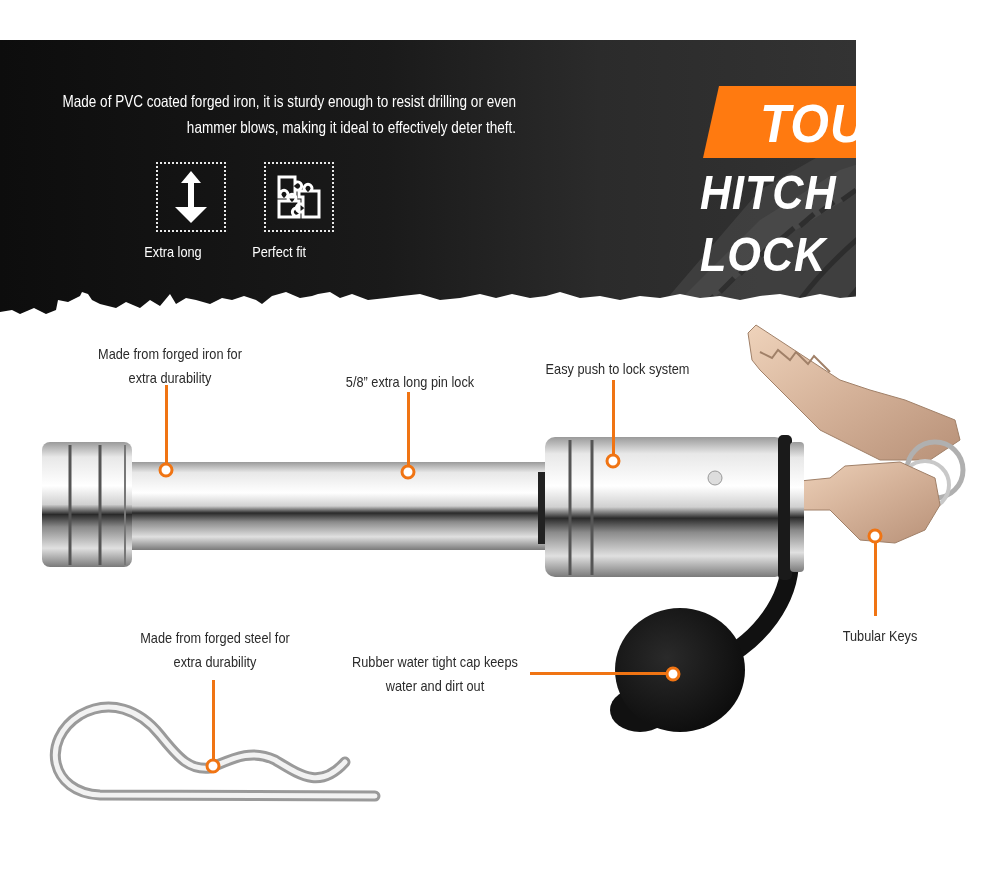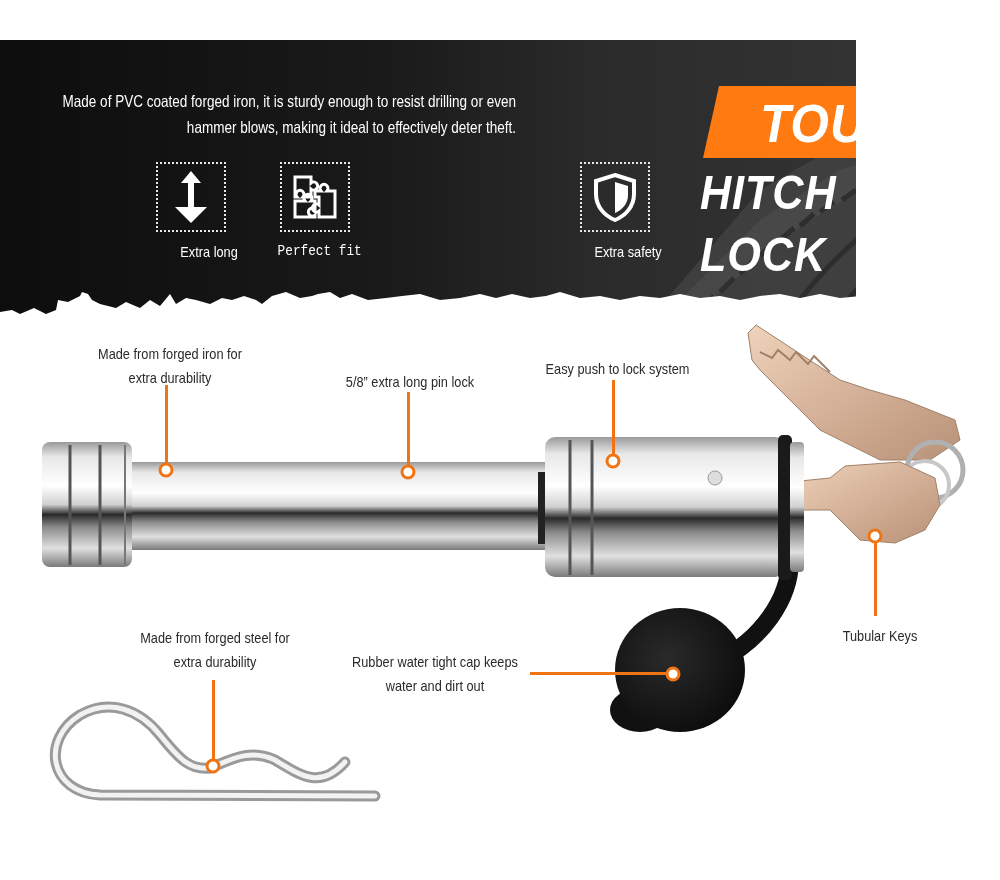--- a/index.html
+++ b/index.html
@@ -17,21 +17,21 @@
   }
   .torn-edge { position: absolute; left: 0; top: 250px; width: 1000px; height: 45px; }
 
   .intro {
     position: absolute; left: 70px; top: 48px; width: 590px;
     color: #fff; font-size: 16.5px; line-height: 26px; text-align: right;
     font-family: "Liberation Sans Narrow", "Liberation Sans", sans-serif;
     transform: scaleX(0.82); transform-origin: right top; right: 340px; left: auto;
   }
 
-  .feature { position: absolute; top: 122px; width: 110px; text-align: right; }
+  .feature { position: absolute; top: 122px; width: 110px; text-align: left; }
   .feature .box {
     width: 70px; height: 70px; margin: 0 auto;
     border: 2px dotted #e8e8e8; display: flex; align-items: center; justify-content: center;
   }
   .feature .label {
     color: #fff; font-size: 15px; line-height: 20px; margin-top: 10px;
     transform: scaleX(0.85); transform-origin: center top;
   }
 
   .title-bar {
@@ -72,42 +72,33 @@
 
   <div class="feature" style="left:136px;">
     <div class="box">
       <svg width="40" height="56" viewBox="0 0 40 56">
         <polygon points="20,2 30,14 23,14 23,38 36,38 20,54 4,38 17,38 17,14 10,14" fill="#fff"></polygon>
       </svg>
     </div>
     <div class="label">Extra long</div>
   </div>
 
-  <div class="feature" style="left:260px;font-family:Liberation Mono, monospace;">
+  <div class="feature" style="left:244px;">
     <div class="box">
       <svg width="48" height="48" viewBox="0 0 48 48">
         <path d="M4 4 H20 V10 a4 4 0 1 1 0 6 V24 H12 a4 4 0 1 0 -6 0 H4 Z" fill="none" stroke="#fff" stroke-width="3"></path>
         <path d="M4 28 H14 a4 4 0 1 1 6 0 H24 V36 a4 4 0 1 0 0 6 V44 H4 Z" fill="none" stroke="#fff" stroke-width="3"></path>
         <path d="M24 18 H30 a4 4 0 1 1 6 0 H44 V44 H28 V38 a4 4 0 1 1 0 -6 V24 H24 Z" fill="none" stroke="#fff" stroke-width="3"></path>
       </svg>
     </div>
     <div class="label">Perfect fit</div>
   </div>
 
 
 
-  <div class="feature" style="left:560px;">
-    <div class="box">
-      <svg width="46" height="50" viewBox="0 0 46 50">
-        <path d="M23 3 L42 9 V22 C42 35 33 44 23 48 C13 44 4 35 4 22 V9 Z" fill="none" stroke="#fff" stroke-width="4"></path>
-        <path d="M23 10 L36 14 V23 C36 32 30 38 23 41 Z" fill="#fff"></path>
-      </svg>
-    </div>
-    <div class="label">Extra safety</div>
-  </div>
 
   <div class="title-bar"></div>
   <div class="title-top">TOUGH</div>
   <div class="title-bottom">HITCH LOCK</div>
 
   <svg class="torn-edge" viewBox="0 0 1000 45" preserveAspectRatio="none">
     <path fill="#ffffff" d="M0 22 L12 20 L20 24 L34 18 L46 24 L56 20 L58 10 L68 12 L80 6 L82 2 L88 4 L92 10 L100 14 L116 18 L126 12 L140 18 L150 10 L160 16 L170 4 L176 14 L186 8 L196 10 L210 14 L222 8 L232 10 L244 6 L256 10 L262 14 L272 6 L286 2 L300 8 L312 6 L318 4 L330 2 L340 8 L352 4 L368 10 L386 8 L402 6 L420 4 L440 10 L460 8 L480 4 L496 8 L512 4 L530 8 L546 6 L560 2 L580 8 L600 6 L620 10 L640 6 L660 8 L680 4 L700 8 L720 6 L740 10 L760 6 L780 4 L800 8 L820 4 L840 8 L860 6 L880 10 L900 6 L920 8 L940 4 L960 6 L980 8 L992 4 L1000 6 L1000 45 L0 45 Z"></path>
   </svg>
 </div>
 

